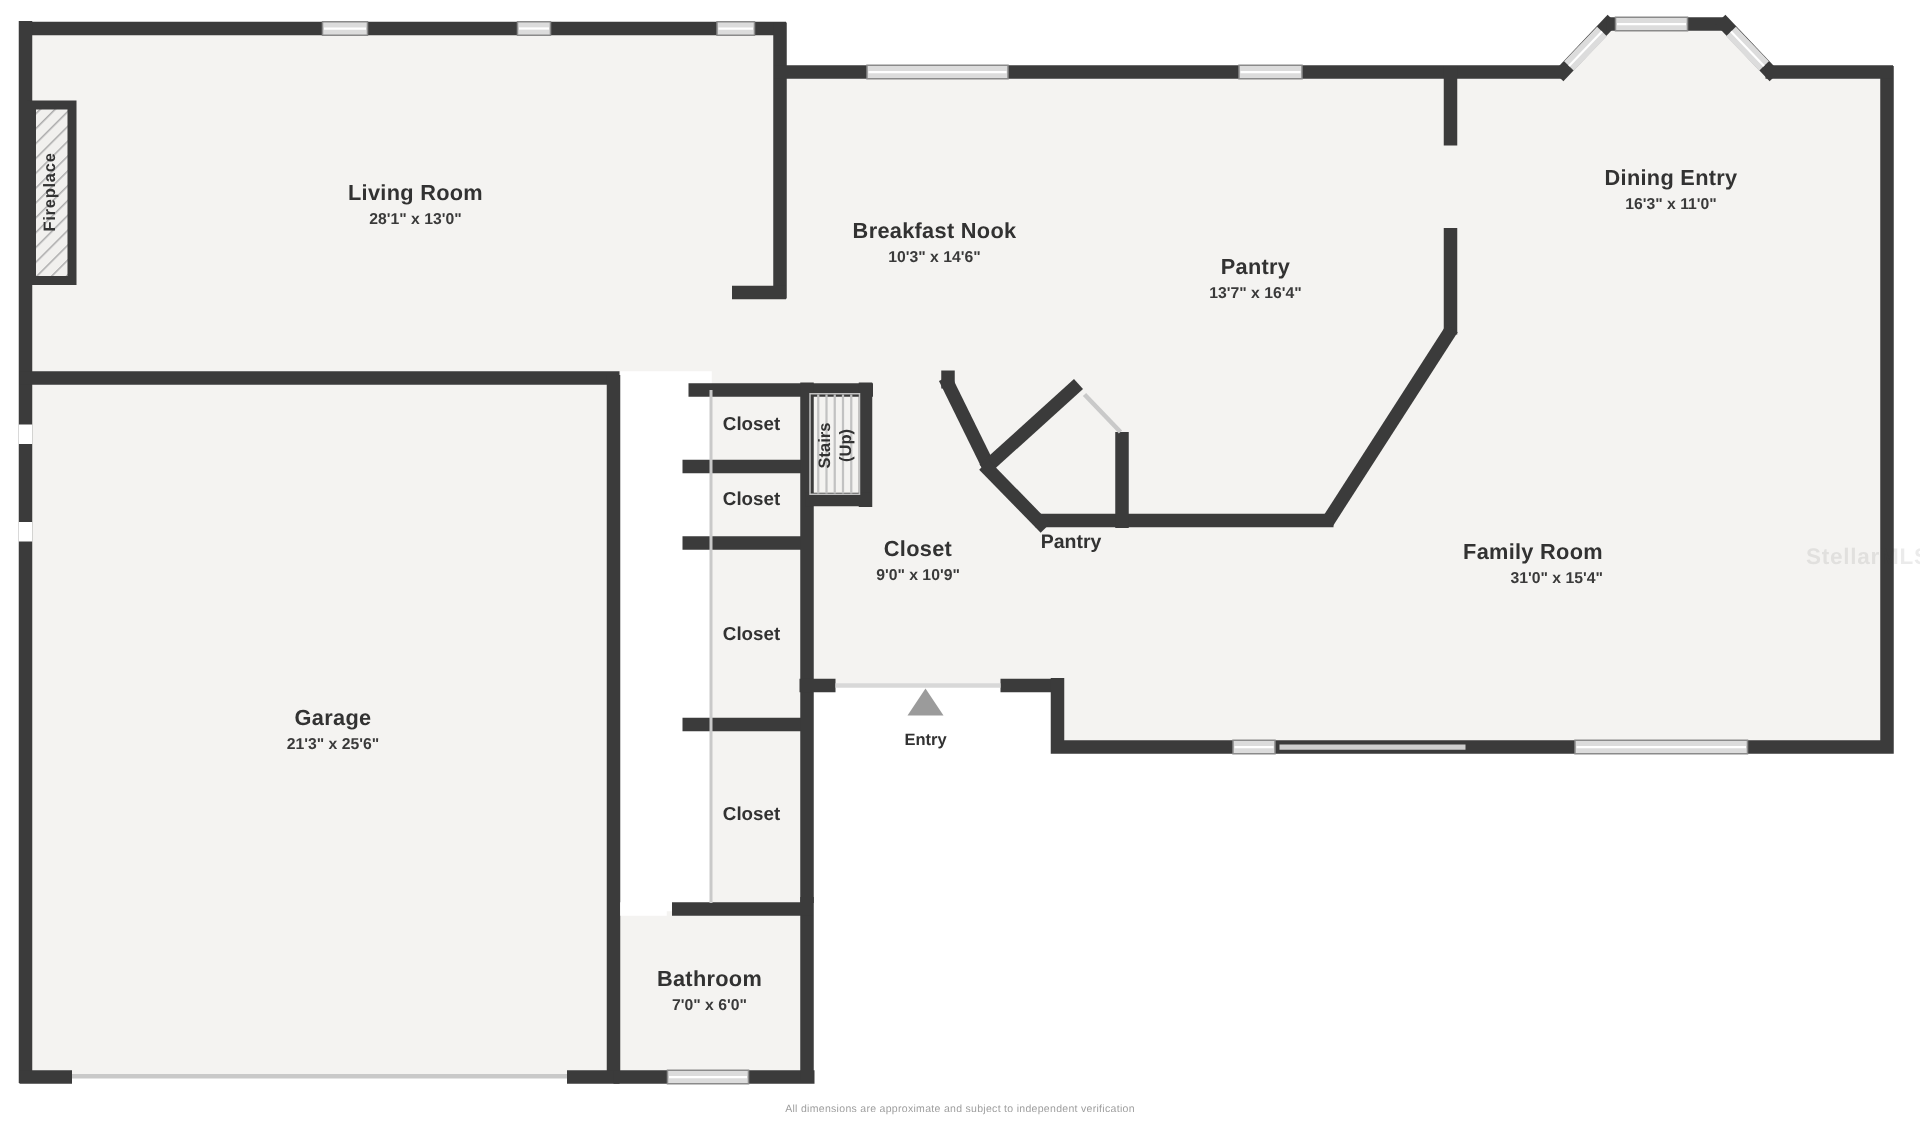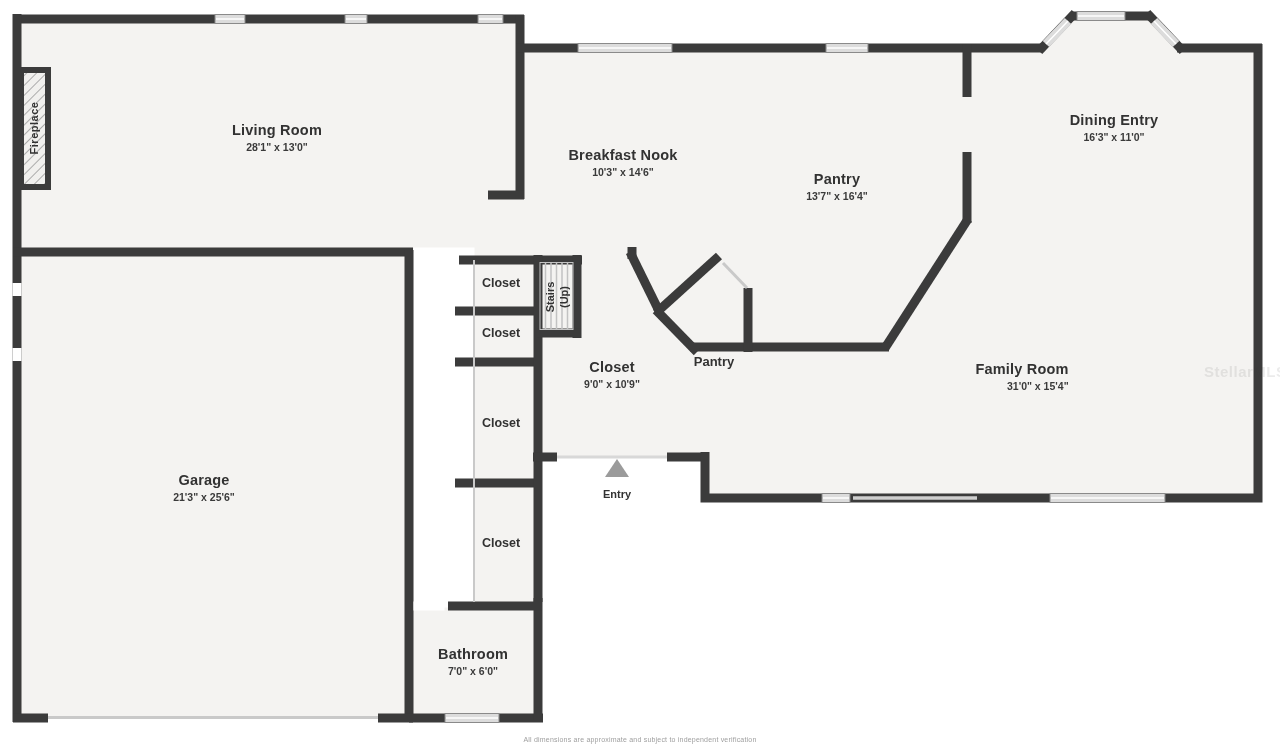--- a/index.html
+++ b/index.html
@@ -174,21 +174,21 @@
   <div class="lbl" style="left:1022px;top:376px;text-align:right;">
     <span class="room-name">Family Room</span>
     <span class="room-dims">31'0" x 15'4"</span>
   </div>
 
   <div class="lbl" style="left:612px;top:374px;">
     <span class="room-name">Closet</span>
     <span class="room-dims">9'0" x 10'9"</span>
   </div>
 
-  <div class="lbl" style="left:204px;top:487px;">
+  <div class="lbl" style="left:222px;top:487px;">
     <span class="room-name">Garage</span>
     <span class="room-dims">21'3" x 25'6"</span>
   </div>
 
   <div class="lbl" style="left:473px;top:661px;">
     <span class="room-name">Bathroom</span>
     <span class="room-dims">7'0" x 6'0"</span>
   </div>
 
   <div class="lbl small-name" style="left:714px;top:314px;font-size:13px;margin-top:48px;">Pantry</div>

